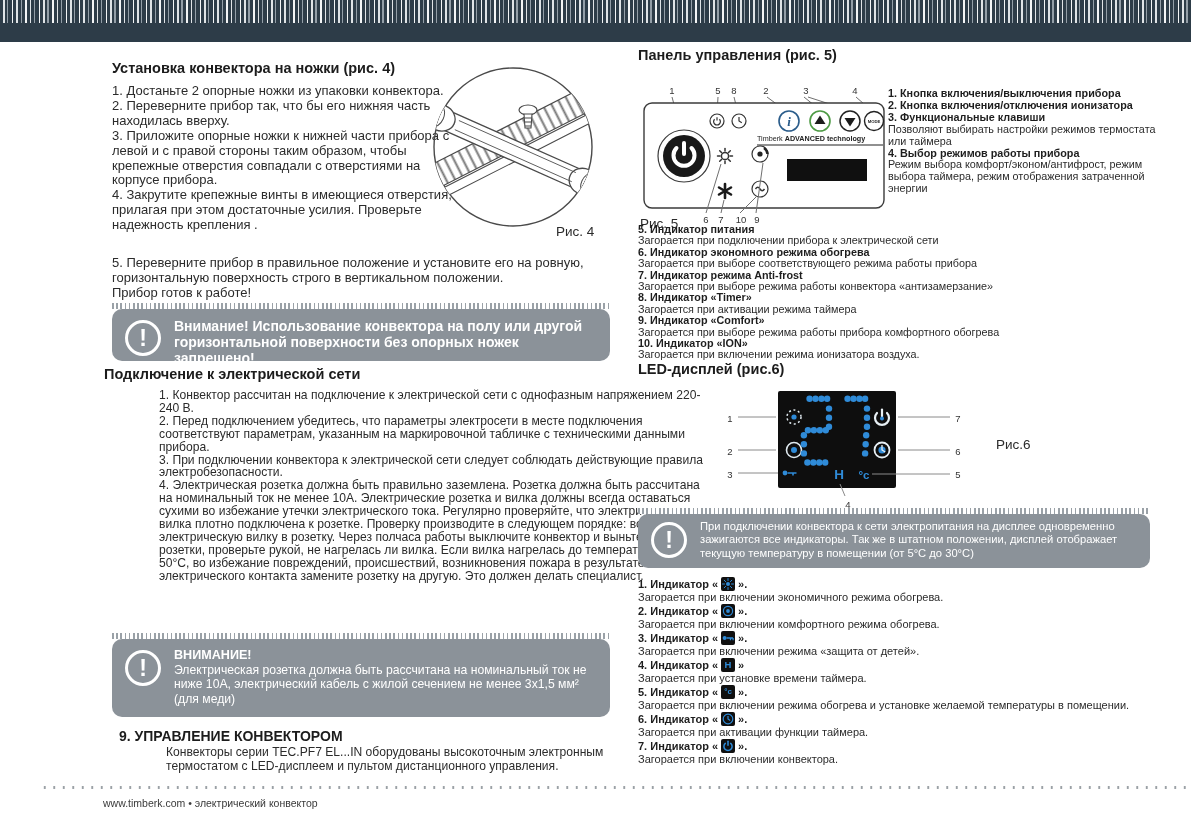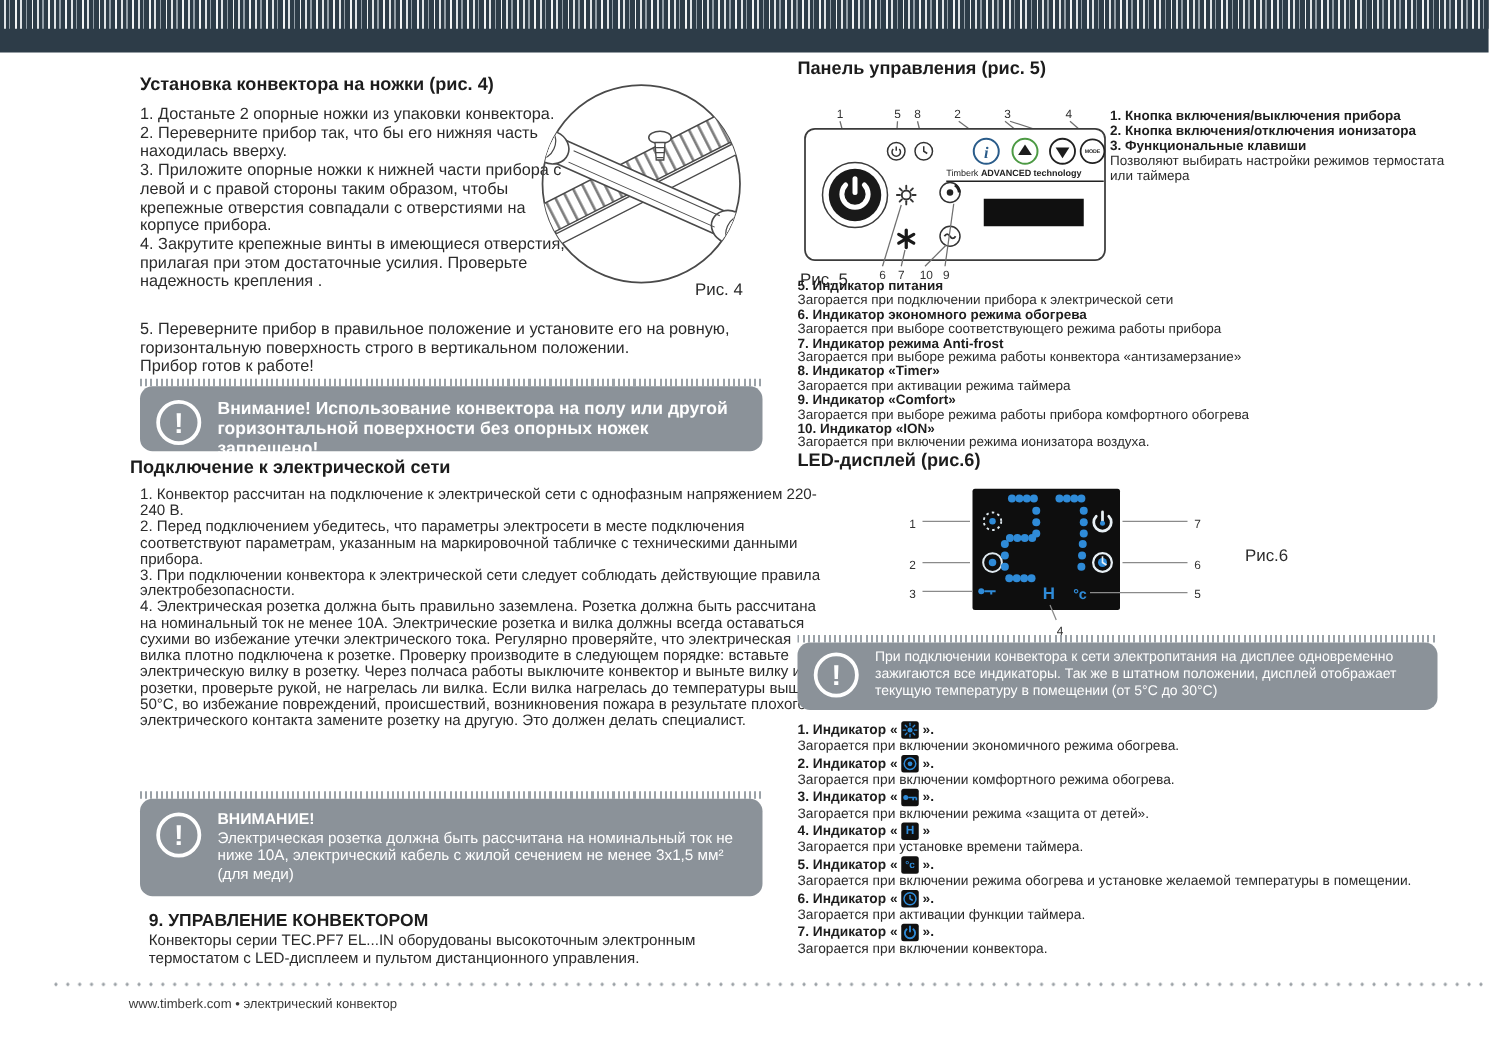--- a/index.html
+++ b/index.html
@@ -12,21 +12,21 @@
   
   .band{left:0;top:0;width:1191px;height:42px;background:#2d3c48;}
   .band-stripes{left:0;top:0;width:1191px;height:23px;
     background:repeating-linear-gradient(90deg,
       #2d3c48 0px,#2d3c48 3px,#dfe3e6 3px,#dfe3e6 4.6px,
       #2d3c48 4.6px,#2d3c48 7.2px,#939ea7 7.2px,#939ea7 8.4px,
       #2d3c48 8.4px,#2d3c48 12px,#f2f4f5 12px,#f2f4f5 13.4px);}
   
   .h1{font-weight:bold;font-size:14.5px;color:#1c1c1c;}
   .steps{font-size:13px;line-height:14.9px;}
-  .body-m{font-size:12.1px;line-height:12.9px;}
+  .body-m{font-size:12.1px;line-height:12.9px;margin-left:47px;}
   .prel{white-space:pre-line;}
   
   .wstripes{height:6px;background:repeating-linear-gradient(90deg,#9aa1a7 0px,#9aa1a7 1.6px,#ffffff 1.6px,#ffffff 4.2px);}
   .warn{background:#8b9299;border-radius:10px;color:#ffffff;display:flex;align-items:flex-start;padding:9px 16px 9px 13px;box-sizing:border-box;}
   .warn-ico{flex:0 0 auto;width:30px;height:30px;border:3px solid #fff;border-radius:50%;
     display:flex;align-items:center;justify-content:center;
     font-weight:800;font-size:23px;line-height:1;margin-right:13px;margin-top:2px;}
   .warn-text-b{font-weight:bold;font-size:14px;line-height:16px;}
   .warn-title{font-weight:bold;font-size:12.6px;line-height:14.6px;}
   .warn-text{font-size:12.2px;line-height:14.6px;}
@@ -233,20 +233,21 @@
     <text class="co" x="105" y="141" text-anchor="middle">10</text>
     <text class="co" x="121" y="141" text-anchor="middle">9</text>
   </svg>
 </div>
 <div class="abs figcap" style="left:640px;top:216px;">Рис. 5</div>
 
 <div class="abs rside" style="left:888px;top:88px;width:272px;">
   <div><span class="b">1.</span> <span class="b">Кнопка включения/выключения прибора</span><div></div></div>
   <div><span class="b">2.</span> <span class="b">Кнопка включения/отключения ионизатора</span><div></div></div>
   <div><span class="b">3.</span> <span class="b">Функциональные клавиши</span><div>Позволяют выбирать настройки режимов термостата или таймера</div></div>
+  <div><span class="b">4.</span> <span class="b">Выбор режимов работы прибора</span><div>Режим выбора комфорт/эконом/антифрост, режим выбора таймера, режим отображения затраченной энергии</div></div>
 </div>
 
 <div class="abs rlist" style="left:638px;top:224px;width:515px;">
   <div><span class="b">5.</span> <span class="b">Индикатор питания</span><div>Загорается при подключении прибора к электрической сети</div></div>
   <div><span class="b">6.</span> <span class="b">Индикатор экономного режима обогрева</span><div>Загорается при выборе соответствующего режима работы прибора</div></div>
   <div><span class="b">7.</span> <span class="b">Индикатор режима Anti-frost</span><div>Загорается при выборе режима работы конвектора «антизамерзание»</div></div>
   <div><span class="b">8.</span> <span class="b">Индикатор «Timer»</span><div>Загорается при активации режима таймера</div></div>
   <div><span class="b">9.</span> <span class="b">Индикатор «Comfort»</span><div>Загорается при выборе режима работы прибора комфортного обогрева</div></div>
   <div><span class="b">10.</span> <span class="b">Индикатор «ION»</span><div>Загорается при включении режима ионизатора воздуха.</div></div>
 </div>

